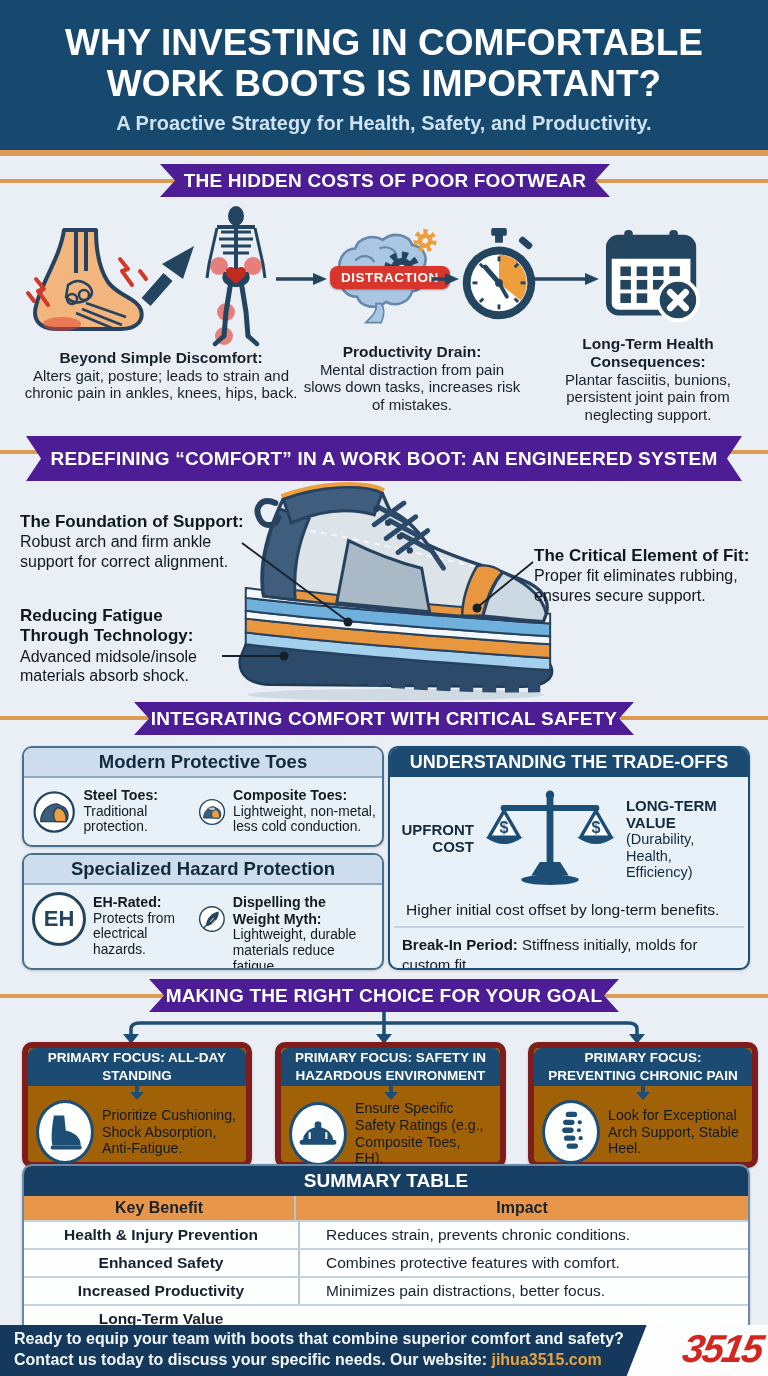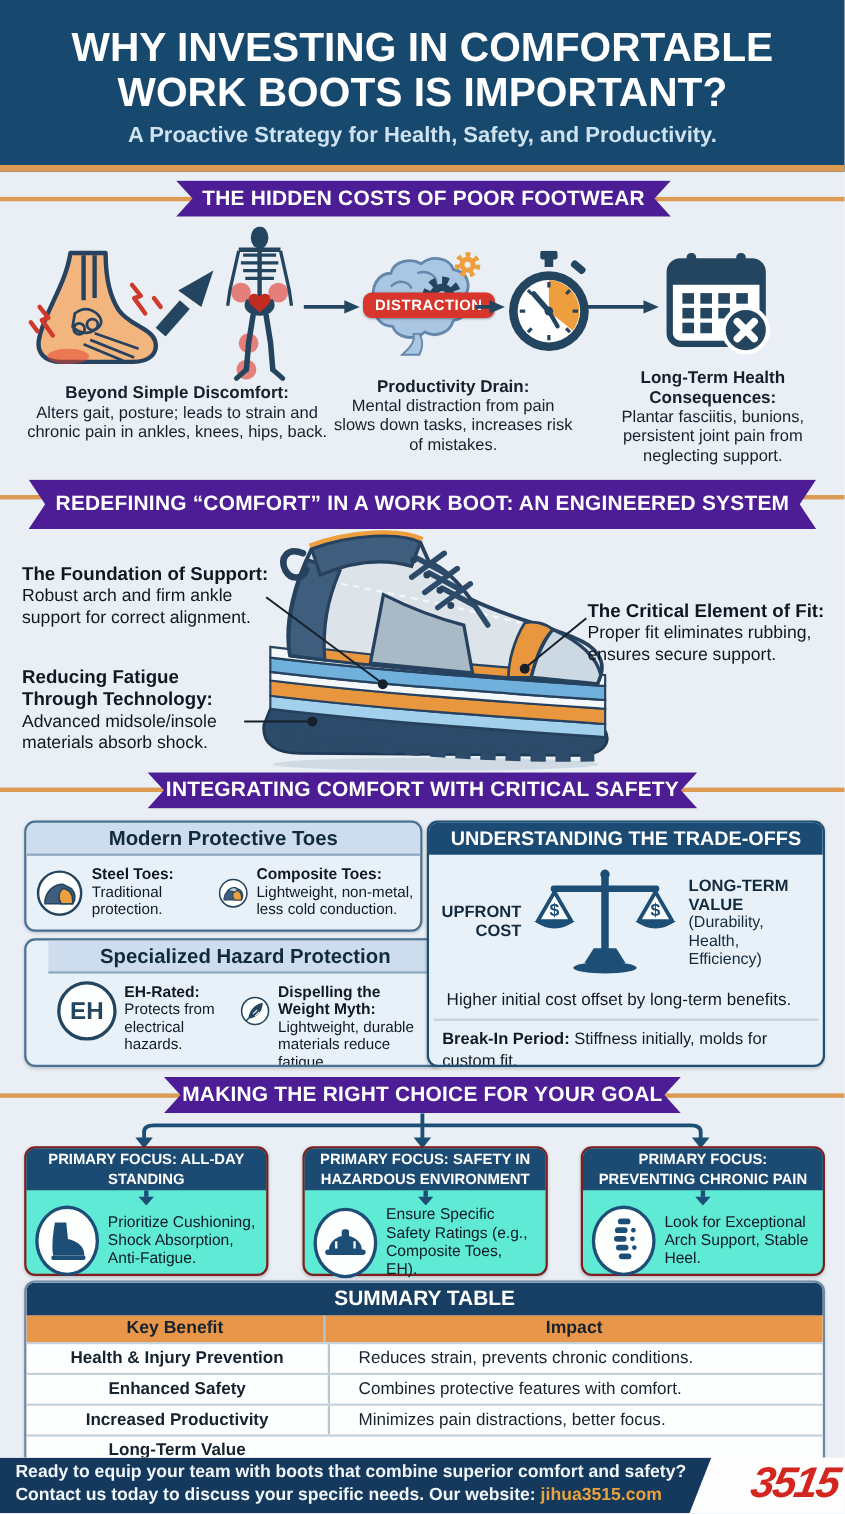--- a/index.html
+++ b/index.html
@@ -40,21 +40,21 @@
           box-shadow:0 1px 3px rgba(0,0,0,.18);}
   .thead{background:#1b4a72;color:#fff;font-weight:bold;font-size:18px;text-align:center;padding:4px 0;}
   .scalerow{display:flex;align-items:center;justify-content:center;gap:8px;padding:8px 6px 0 6px;}
   .slabel{font-weight:bold;font-size:15px;color:#122a3e;line-height:1.12;}
   .slabel.l{text-align:right;width:86px;}
   .slabel.r{width:128px;}
   .slabel .sub{font-weight:normal;font-size:14.5px;display:block;}
   .tline1{font-size:15.5px;color:#111a23;padding:8px 12px 7px;border-bottom:2px solid #c3d2de;margin:0 4px;}
   .tlines{font-size:15px;color:#111a23;line-height:1.3;padding:7px 12px;}
   
-  .ccard{position:absolute;background:#5eead4;border:2px solid #7f1d1d;border-radius:10px;height:114px;
+  .ccard{position:absolute;background:#a16207;border:6px solid #7f1d1d;border-radius:10px;height:114px;
          box-shadow:0 1px 3px rgba(0,0,0,.18);}
   .chead{background:#1b4a72;color:#fff;font-weight:bold;font-size:13.5px;line-height:1.3;text-align:center;
          border-radius:8px 8px 0 0;height:38px;display:flex;align-items:center;justify-content:center;padding:0 6px;}
   .carrow{height:14px;display:flex;justify-content:center;}
   .cbody{display:flex;align-items:center;gap:8px;padding:0 8px;}
   .oval{width:52px;height:58px;border:3px solid #1d4e76;border-radius:50%;background:#fdfefe;flex:0 0 auto;
         display:flex;align-items:center;justify-content:center;}
   .cbody .txt{font-size:14.2px;line-height:1.18;color:#101b26;}
   
   .stable{position:absolute;left:22px;top:1164px;width:724px;border:2px solid #6c8aa5;border-radius:10px;
@@ -321,21 +321,21 @@
           <path d="M20,24 C26,18 34,18 38,22 L34,28 C29,26 24,26 20,24 Z" fill="#c4cfd9" stroke="#24455f" stroke-width="2"></path>
         </svg>
         <div class="txt">
           <b>Composite Toes:</b><br>
           <span>Lightweight, non-metal, less cold conduction.</span>
         </div>
       </div>
     </div>
   </div>
 
-  <div class="panel" style="left:22px;top:853px;width:358px;height:113px;padding-left:20px;">
+  <div class="panel" style="left:22px;top:853px;width:358px;height:113px;">
     <div class="phead">Specialized Hazard Protection</div>
     <div class="prow">
       <div class="pitem" style="width:160px;">
         <div style="width:54px;height:54px;border:3px solid #24455f;border-radius:50%;background:#fdfefe;display:flex;align-items:center;justify-content:center;box-sizing:border-box;flex:0 0 auto;">
           <span style="font-size:22px;font-weight:bold;color:#24455f;">EH</span>
         </div>
         <div class="txt">
           <b>EH-Rated:</b><br>
           <span>Protects from electrical hazards.</span>
         </div>

